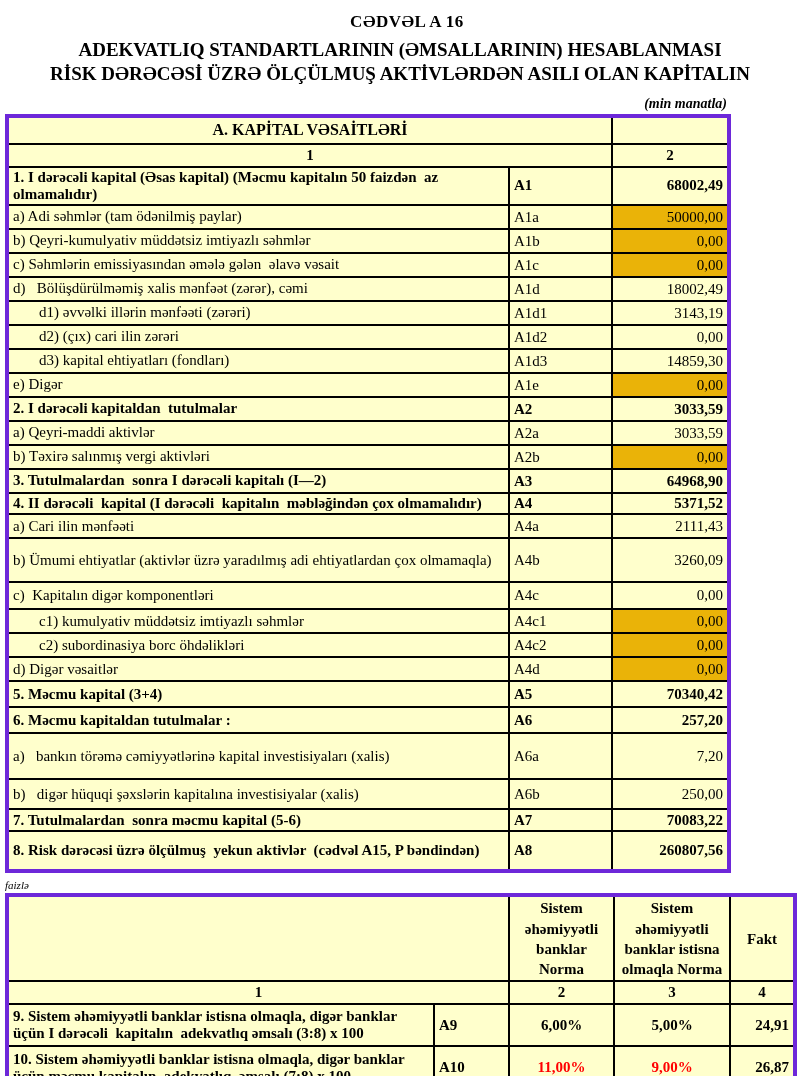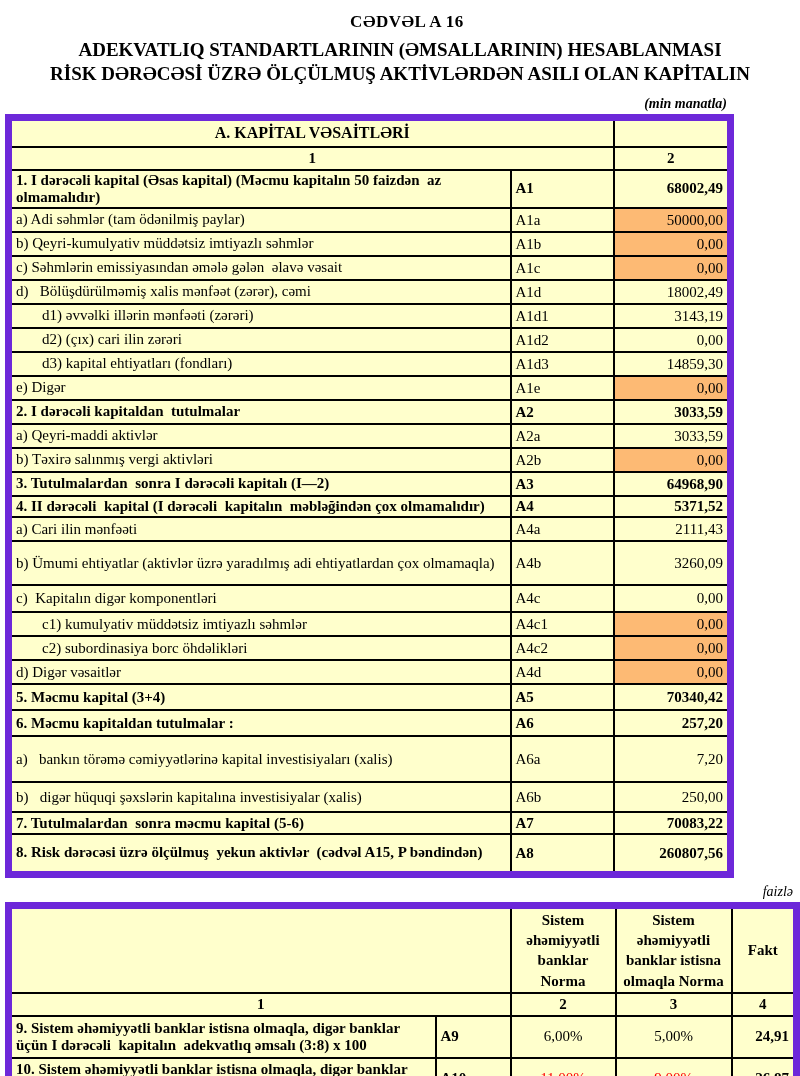--- a/index.html
+++ b/index.html
@@ -5,42 +5,42 @@
   html,body{margin:0;padding:0;}
   body{
     width:800px;height:1076px;background:#ffffff;color:#000;
     font-family:"Liberation Serif", serif;overflow:hidden;
   }
   .titles{text-align:center;}
   .table-label{font-size:17px;font-weight:bold;margin-top:12px;letter-spacing:.5px;padding-left:14px;}
   .main-title{font-size:19px;font-weight:bold;line-height:1.25;margin-top:6px;}
   .unit-note{width:722px;margin:10px 0 2px 5px;text-align:right;
     font-style:italic;font-weight:bold;font-size:14px;}
-  .pct-note{width:788px;margin:6px 0 2px 5px;text-align:right;
-    font-style:italic;font-size:14px;}
+  .pct-note{width:788px;margin:6px 0 2px 5px;
+    font-style:italic;font-size:11px;}
 
   table{border-collapse:collapse;table-layout:fixed;margin-left:5px;}
   table.cap{width:722px;}
   table.ratio{width:788px;}
   td{border:2px solid #000;background:#FFFFCC;font-size:15px;
      padding:1px 4px;vertical-align:middle;overflow:hidden;}
-  table{border:7px solid #6d28d9;}
+  table{border:4px solid #6d28d9;}
 
   .hdrA{font-weight:bold;font-size:16px;text-align:center;height:23px;}
   .num{font-weight:bold;text-align:center;height:19px;}
   .lbl{text-align:left;white-space:pre-wrap;line-height:1.15;}
   .code{text-align:left;}
   .val{text-align:right;}
   .bold{font-weight:bold;}
-  .white{background:#fdba74;}
+  .white{background:#eab308;}
   .ind1{padding-left:4px;font-family:Liberation Serif, serif;}
   .ind2{padding-left:30px;}
 
   .ratio .colhdr{font-weight:bold;text-align:center;line-height:1.35;height:66px;}
-  .ratio .pct{font-weight:normal;text-align:center;}
+  .ratio .pct{font-weight:bold;text-align:center;}
   .ratio .fakt{font-weight:bold;text-align:right;}
   .ratio .red{color:#FF0000;}
   .ratio .lbl{font-weight:bold;}
   .ratio .code{font-weight:bold;}
 </style>
 </head>
 <body>
 
 <div class="titles">
   <div class="table-label">CƏDVƏL A 16</div>

